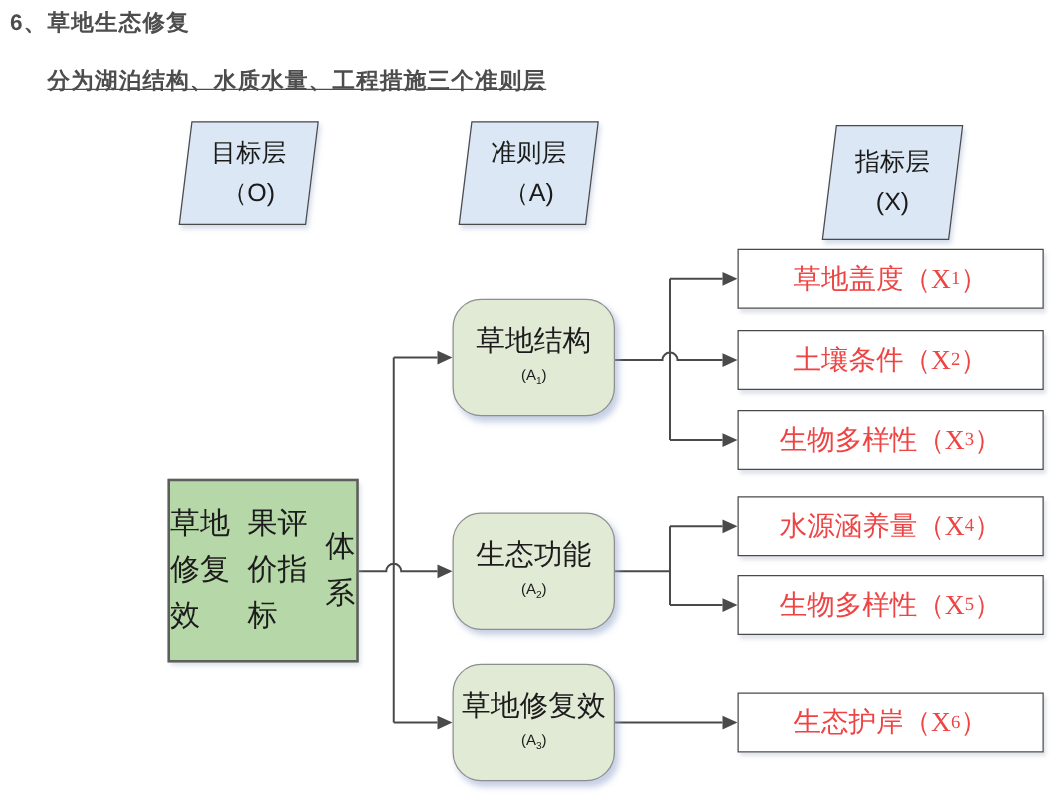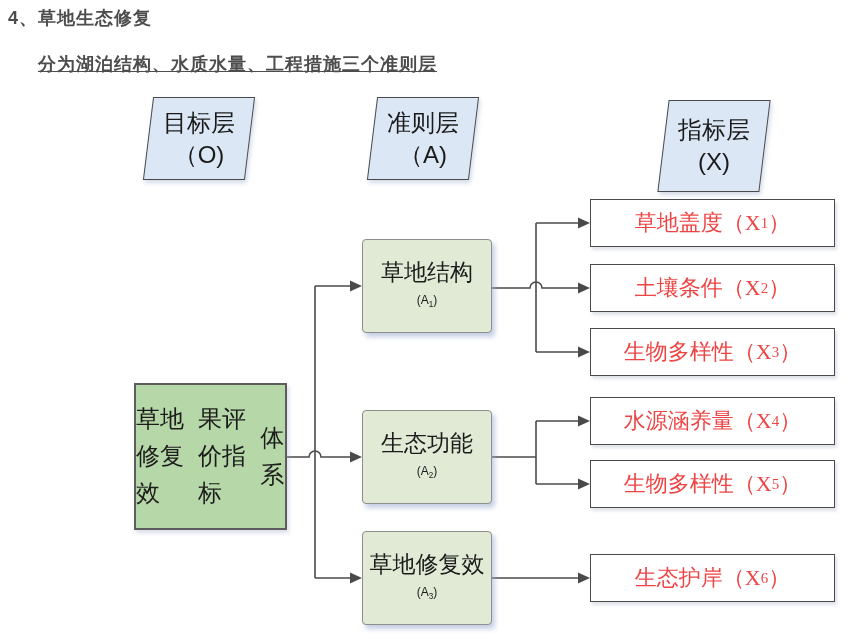--- a/index.html
+++ b/index.html
@@ -25,37 +25,37 @@
   .para .shape{
     position:absolute;left:0;top:0;right:0;bottom:0;
     transform:skewX(-7deg);
     background:var(--layer-fill,#dbe7f4);
     border:1.6px solid #4a4a4a;
     box-shadow:2px 3px 4px rgba(160,175,205,.45);
   }
   .para .ptxt{
     position:relative;height:100%;
     display:flex;flex-direction:column;justify-content:center;align-items:center;
-    font-size:24px;line-height:32px;color:#1a1a1a;font-weight:500;
+    font-size:20px;line-height:32px;color:#1a1a1a;font-weight:500;
   }
   
   .goal{
     position:absolute;left:134px;top:383px;width:153px;height:147px;
     box-sizing:border-box;
     background:var(--goal-fill,#b6d7a8);
     border:2px solid #5d5d5d;
     box-shadow:2px 3px 4px rgba(160,175,205,.4);
     display:flex;flex-direction:row;justify-content:center;align-items:center;
     font-family:"Liberation Serif","DejaVu Serif",serif;
     font-size:24px;line-height:37px;color:#1c1c1c;
   }
   
   .abox{
     position:absolute;left:362px;width:130px;height:94px;
-    box-sizing:border-box;border-radius:4px;
+    box-sizing:border-box;border-radius:23px;
     background:var(--criteria-fill,#e0ead5);
     border:1.6px solid #8e8e8e;
     box-shadow:3px 4px 5px rgba(150,168,205,.55);
     display:flex;flex-direction:column;justify-content:center;align-items:center;
   }
   .abox .aname{
     font-family:"Liberation Serif","DejaVu Serif",serif;
     font-size:23px;line-height:28px;color:#1c1c1c;
   }
   .abox .acode{
@@ -72,21 +72,21 @@
     font-family:"Liberation Serif","DejaVu Serif",serif;
     font-size:22px;color:#ef4444;
   }
   sub{font-size:0.68em;line-height:0;}
 </style>
 </head>
 <body>
 
 <div id="canvas">
 
-  <div class="title">4、草地生态修复</div>
+  <div class="title">6、草地生态修复</div>
   <div class="subtitle">分为湖泊结构、水质水量、工程措施三个准则层</div>
 
   <svg class="wires" width="850" height="644" viewBox="0 0 850 644">
 
     <path d="M315 286 V578"></path>
     <path d="M315 286 H350"></path>
     <path d="M287 457 H309 A6 6 0 0 1 321 457 H350"></path>
     <path d="M315 578 H350"></path>
     <polygon points="350,280.5 362,286 350,291.5"></polygon>
     <polygon points="350,451.5 362,457 350,462.5"></polygon>

